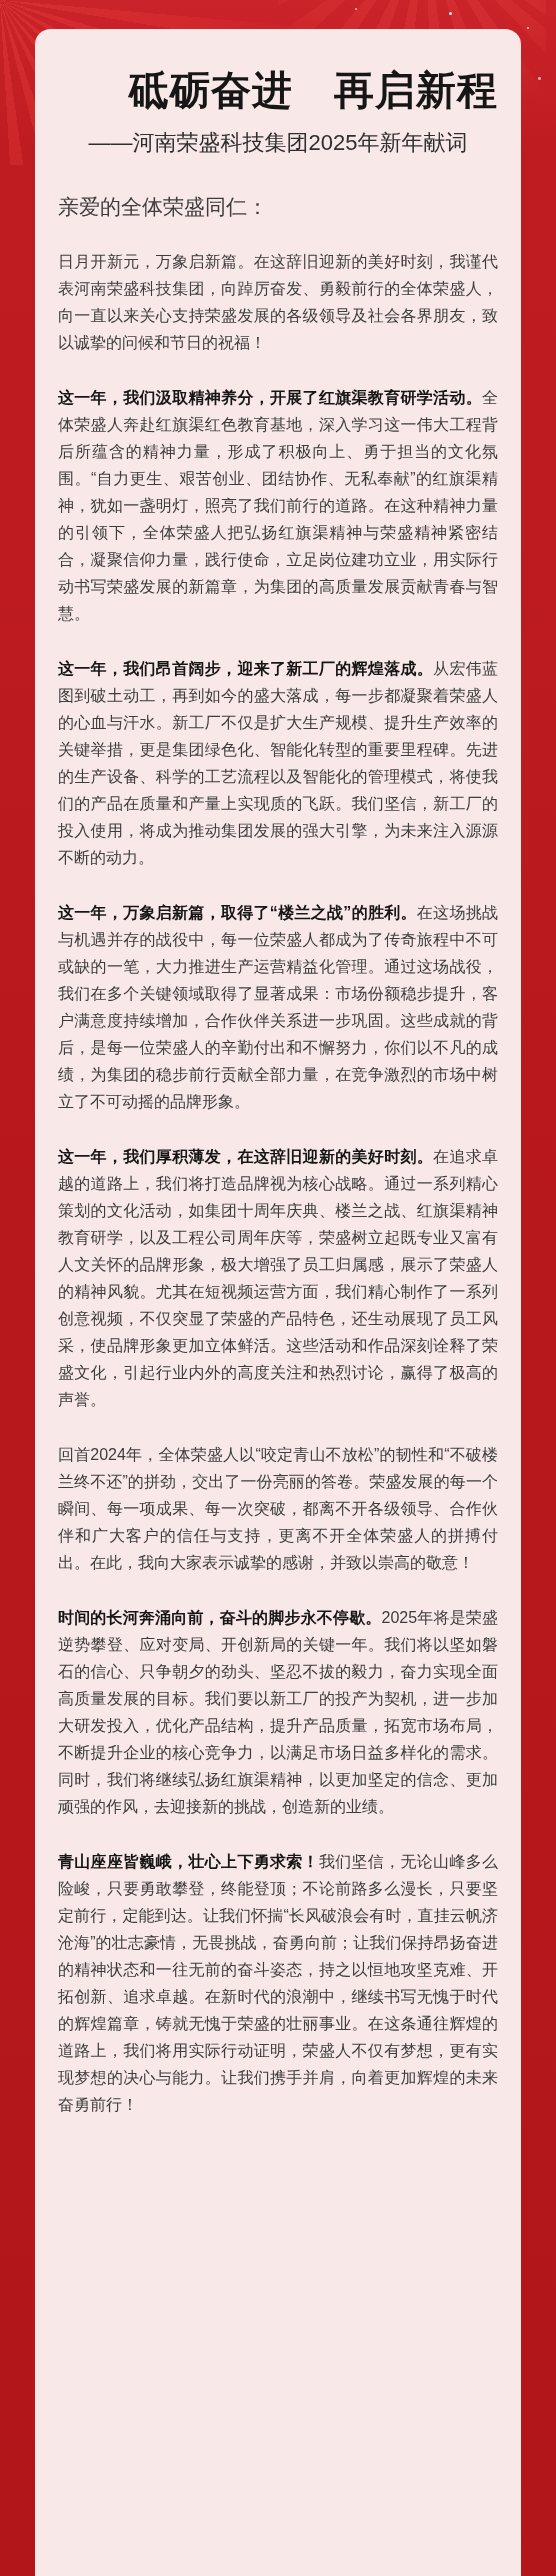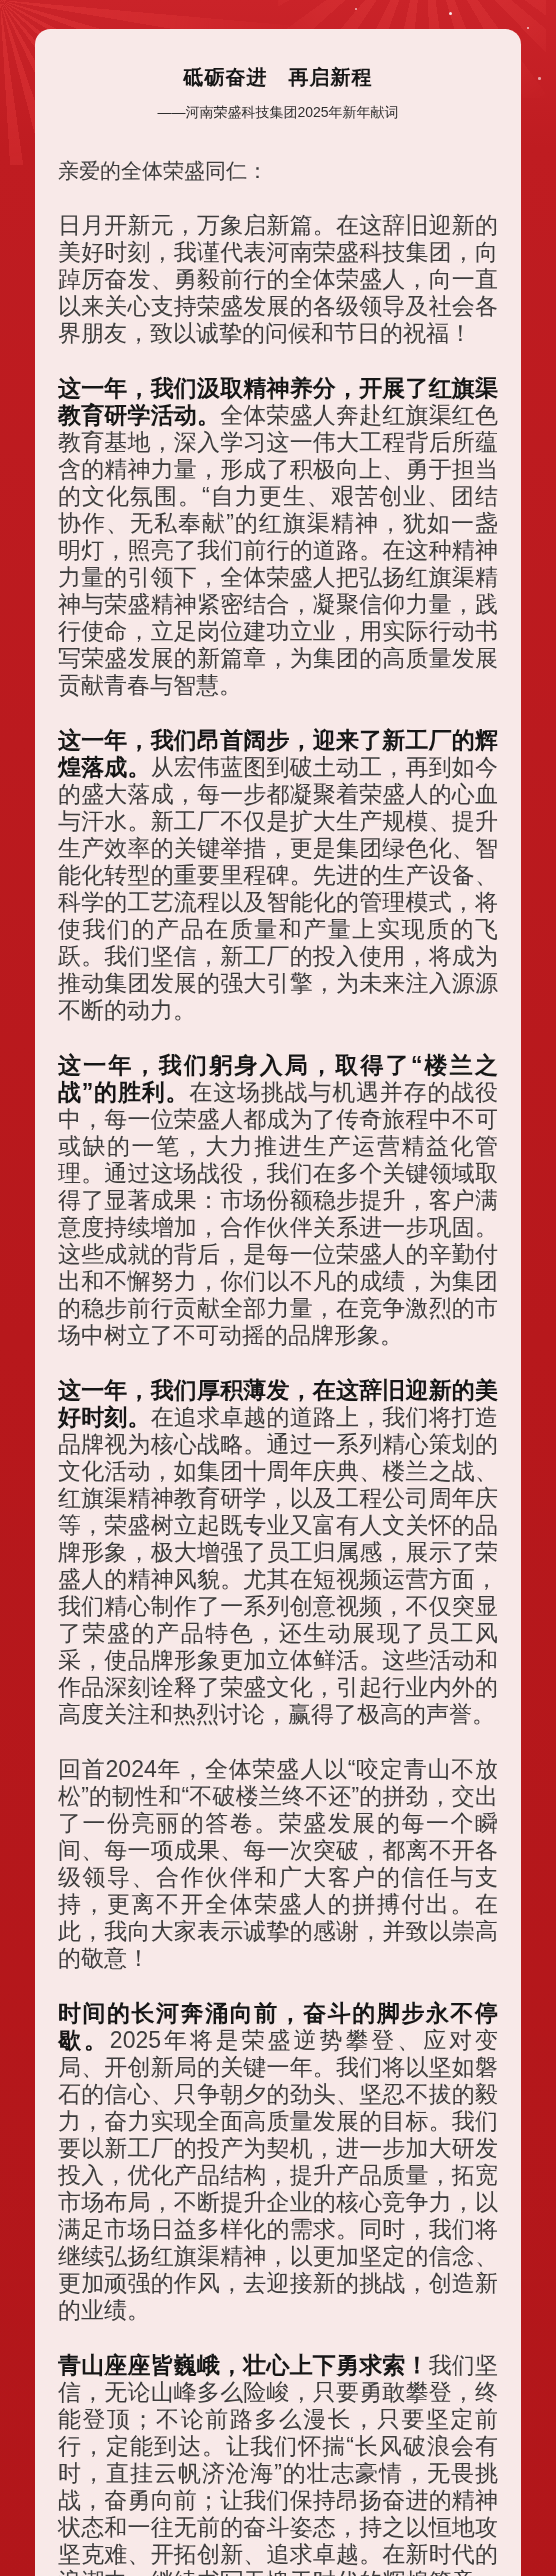--- a/index.html
+++ b/index.html
@@ -38,40 +38,40 @@
   
   .card{
     position:absolute;left:35px;top:29px;width:486px;height:2895px;
     background:#f8e9e8;
     border-radius:15.5px;
     box-sizing:border-box;
     padding:36px 23px 0 23px;
   }
   .title{
     margin:0;
-    text-align:center;
-    font-size:20px;line-height:1.25;
+    text-align:right;
+    font-size:40px;line-height:1.25;
     font-weight:700;
     color:#161616;
     letter-spacing:1px;
   }
   .subtitle{
     margin:13.4px 0 0 0;
     text-align:center;
-    font-size:14px;line-height:1.4;
+    font-size:22px;line-height:1.4;
     font-weight:400;
     color:#2e2e2e;
   }
   .letter{margin-top:34px;}
   .salutation{
     font-size:21px;color:#3d3d3d;line-height:27px;margin:0 0 28px 0;
   }
   .para{
     margin:0 0 28px 0;
-    font-size:23px;color:#3d3d3d;line-height:27px;
+    font-size:16px;color:#3d3d3d;line-height:27px;
     text-align:justify;
     text-justify:inter-ideograph;
   }
   .para .lead{font-weight:700;color:#161616;}
 </style>
 </head>
 <body>
 
 <div class="page">
 
@@ -95,21 +95,21 @@
       <p class="para">
         <strong class="lead"></strong><span>日月开新元，万象启新篇。在这辞旧迎新的美好时刻，我谨代表河南荣盛科技集团，向踔厉奋发、勇毅前行的全体荣盛人，向一直以来关心支持荣盛发展的各级领导及社会各界朋友，致以诚挚的问候和节日的祝福！</span>
       </p>
       <p class="para">
         <strong class="lead">这一年，我们汲取精神养分，开展了红旗渠教育研学活动。</strong><span>全体荣盛人奔赴红旗渠红色教育基地，深入学习这一伟大工程背后所蕴含的精神力量，形成了积极向上、勇于担当的文化氛围。“自力更生、艰苦创业、团结协作、无私奉献”的红旗渠精神，犹如一盏明灯，照亮了我们前行的道路。在这种精神力量的引领下，全体荣盛人把弘扬红旗渠精神与荣盛精神紧密结合，凝聚信仰力量，践行使命，立足岗位建功立业，用实际行动书写荣盛发展的新篇章，为集团的高质量发展贡献青春与智慧。</span>
       </p>
       <p class="para">
         <strong class="lead">这一年，我们昂首阔步，迎来了新工厂的辉煌落成。</strong><span>从宏伟蓝图到破土动工，再到如今的盛大落成，每一步都凝聚着荣盛人的心血与汗水。新工厂不仅是扩大生产规模、提升生产效率的关键举措，更是集团绿色化、智能化转型的重要里程碑。先进的生产设备、科学的工艺流程以及智能化的管理模式，将使我们的产品在质量和产量上实现质的飞跃。我们坚信，新工厂的投入使用，将成为推动集团发展的强大引擎，为未来注入源源不断的动力。</span>
       </p>
       <p class="para">
-        <strong class="lead">这一年，我们躬身入局，取得了“楼兰之战”的胜利。</strong><span>在这场挑战与机遇并存的战役中，每一位荣盛人都成为了传奇旅程中不可或缺的一笔，大力推进生产运营精益化管理。通过这场战役，我们在多个关键领域取得了显著成果：市场份额稳步提升，客户满意度持续增加，合作伙伴关系进一步巩固。这些成就的背后，是每一位荣盛人的辛勤付出和不懈努力，你们以不凡的成绩，为集团的稳步前行贡献全部力量，在竞争激烈的市场中树立了不可动摇的品牌形象。</span>
+        <strong class="lead">这一年，万象启新篇，取得了“楼兰之战”的胜利。</strong><span>在这场挑战与机遇并存的战役中，每一位荣盛人都成为了传奇旅程中不可或缺的一笔，大力推进生产运营精益化管理。通过这场战役，我们在多个关键领域取得了显著成果：市场份额稳步提升，客户满意度持续增加，合作伙伴关系进一步巩固。这些成就的背后，是每一位荣盛人的辛勤付出和不懈努力，你们以不凡的成绩，为集团的稳步前行贡献全部力量，在竞争激烈的市场中树立了不可动摇的品牌形象。</span>
       </p>
       <p class="para">
         <strong class="lead">这一年，我们厚积薄发，在这辞旧迎新的美好时刻。</strong><span>在追求卓越的道路上，我们将打造品牌视为核心战略。通过一系列精心策划的文化活动，如集团十周年庆典、楼兰之战、红旗渠精神教育研学，以及工程公司周年庆等，荣盛树立起既专业又富有人文关怀的品牌形象，极大增强了员工归属感，展示了荣盛人的精神风貌。尤其在短视频运营方面，我们精心制作了一系列创意视频，不仅突显了荣盛的产品特色，还生动展现了员工风采，使品牌形象更加立体鲜活。这些活动和作品深刻诠释了荣盛文化，引起行业内外的高度关注和热烈讨论，赢得了极高的声誉。</span>
       </p>
       <p class="para">
         <strong class="lead"></strong><span>回首2024年，全体荣盛人以“咬定青山不放松”的韧性和“不破楼兰终不还”的拼劲，交出了一份亮丽的答卷。荣盛发展的每一个瞬间、每一项成果、每一次突破，都离不开各级领导、合作伙伴和广大客户的信任与支持，更离不开全体荣盛人的拼搏付出。在此，我向大家表示诚挚的感谢，并致以崇高的敬意！</span>
       </p>
       <p class="para">
         <strong class="lead">时间的长河奔涌向前，奋斗的脚步永不停歇。</strong><span>2025年将是荣盛逆势攀登、应对变局、开创新局的关键一年。我们将以坚如磐石的信心、只争朝夕的劲头、坚忍不拔的毅力，奋力实现全面高质量发展的目标。我们要以新工厂的投产为契机，进一步加大研发投入，优化产品结构，提升产品质量，拓宽市场布局，不断提升企业的核心竞争力，以满足市场日益多样化的需求。同时，我们将继续弘扬红旗渠精神，以更加坚定的信念、更加顽强的作风，去迎接新的挑战，创造新的业绩。</span>
       </p>

